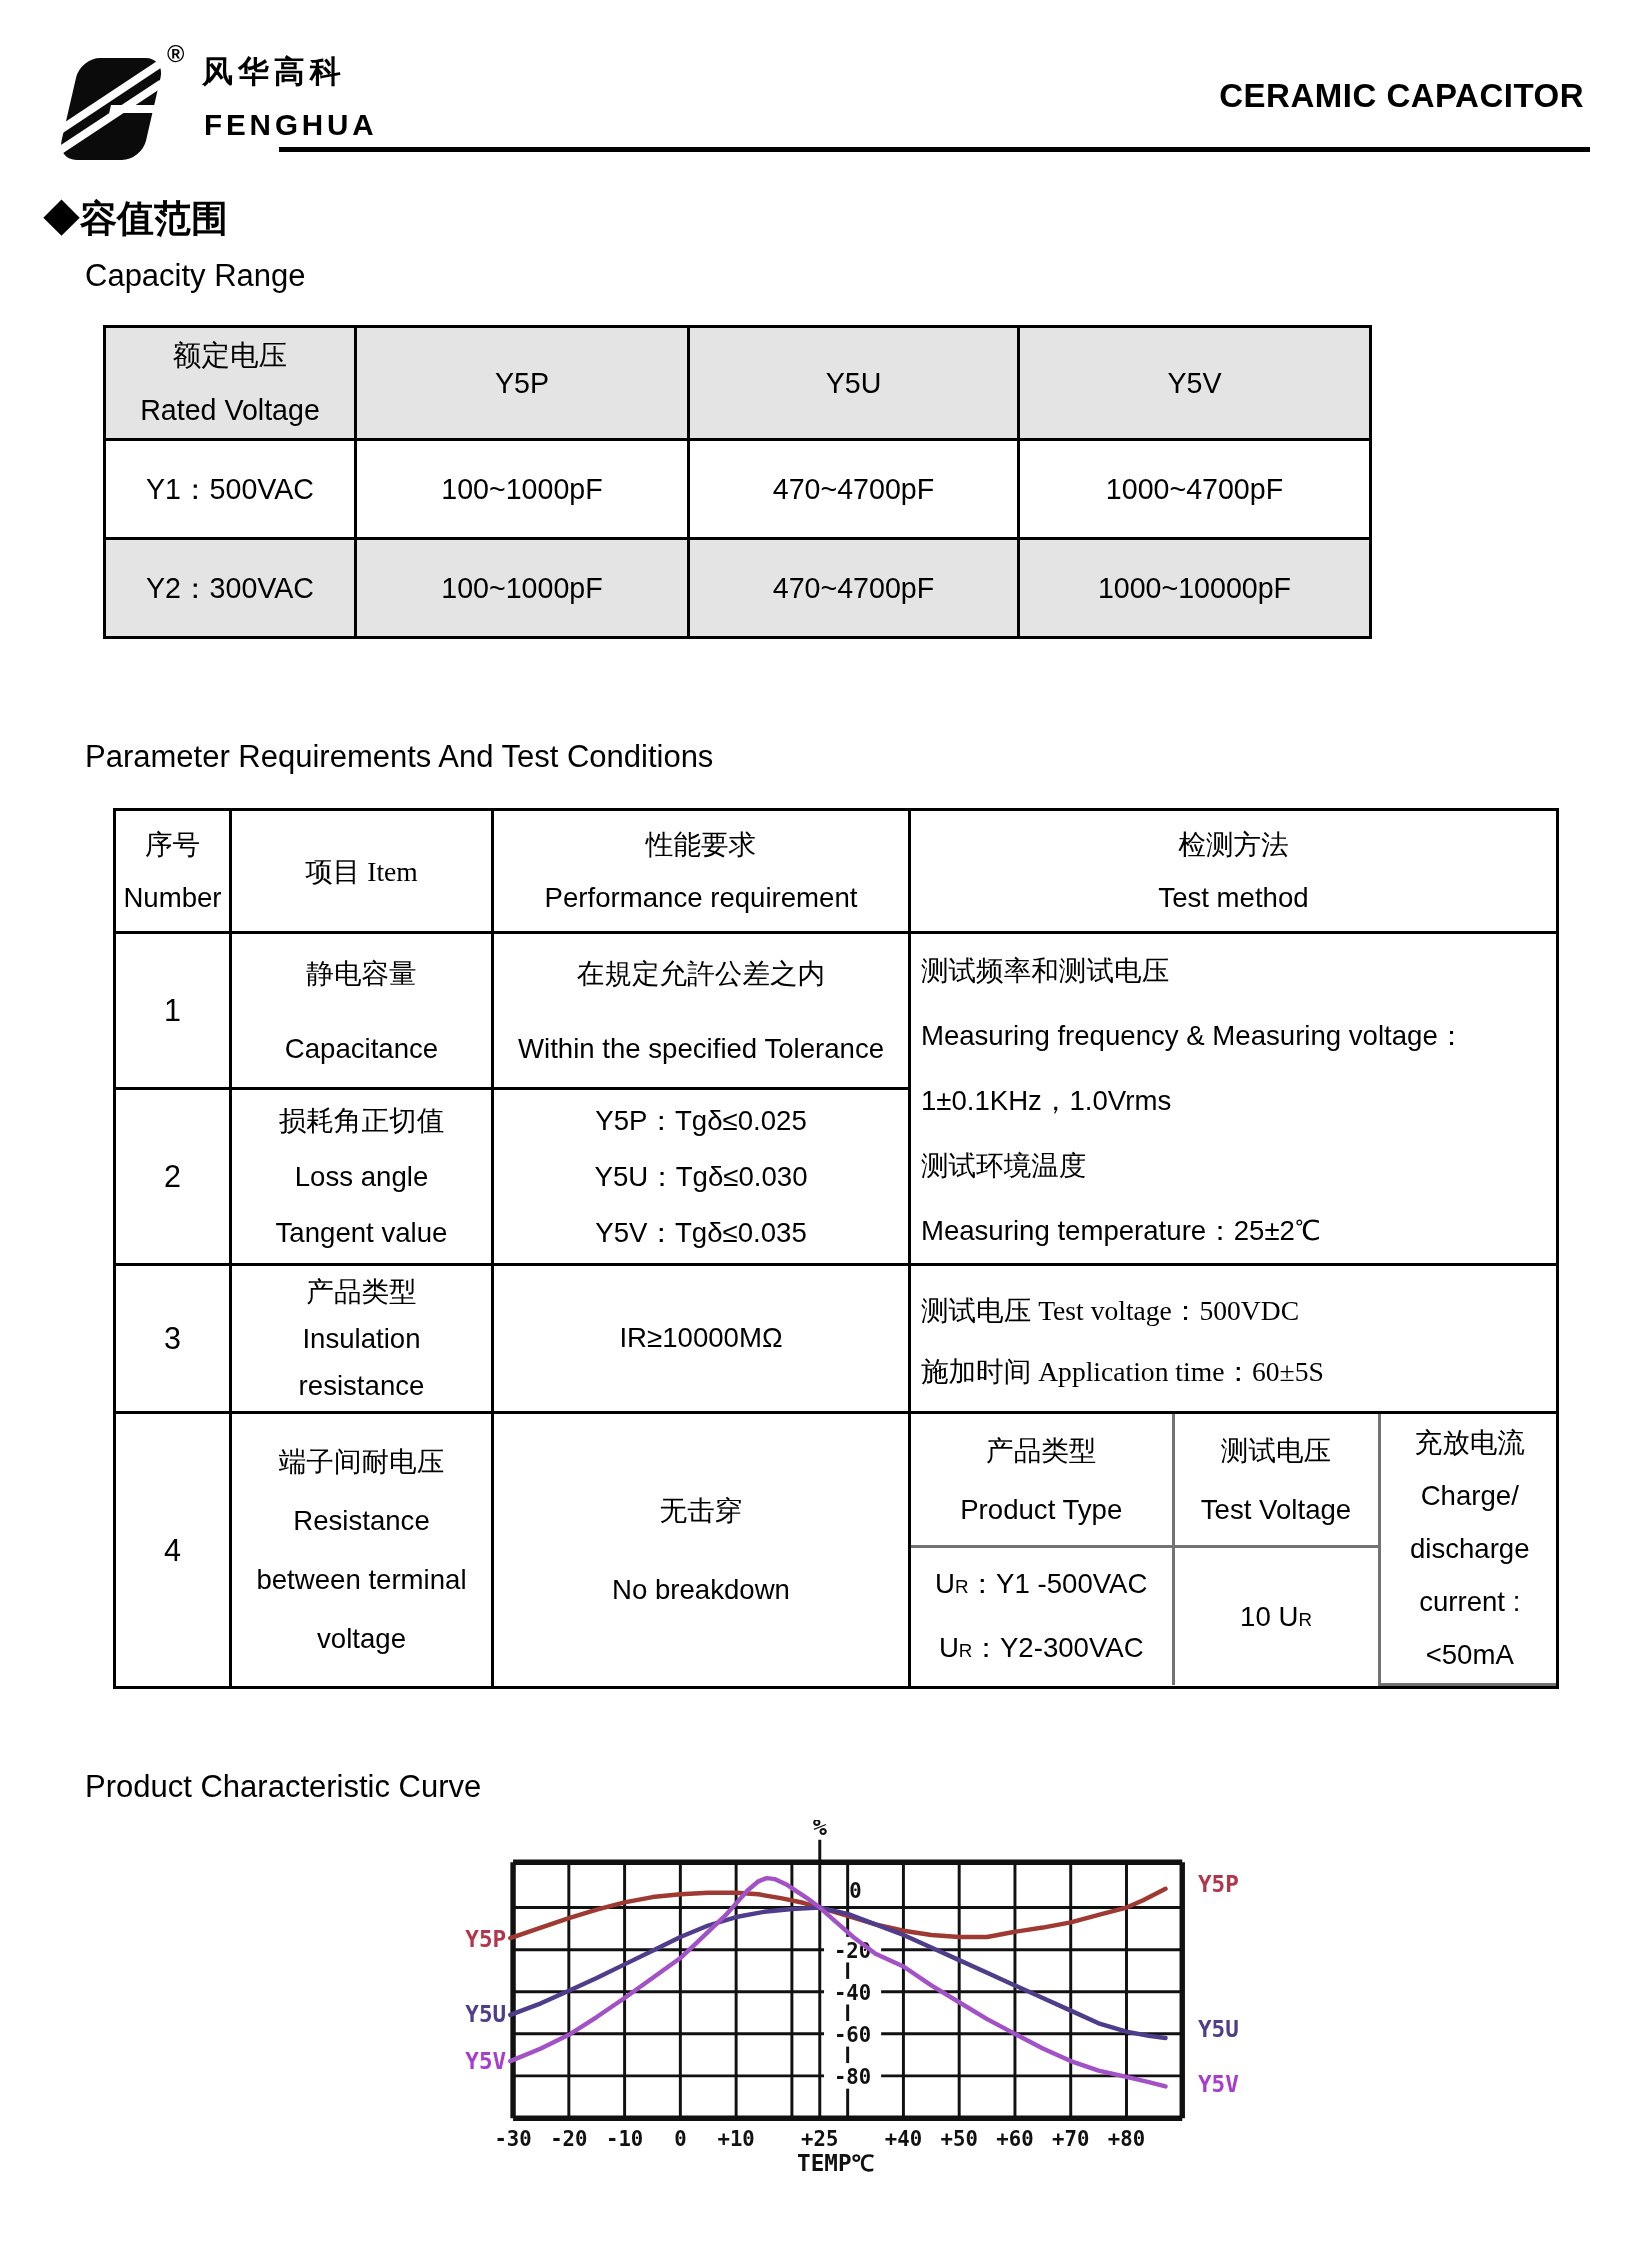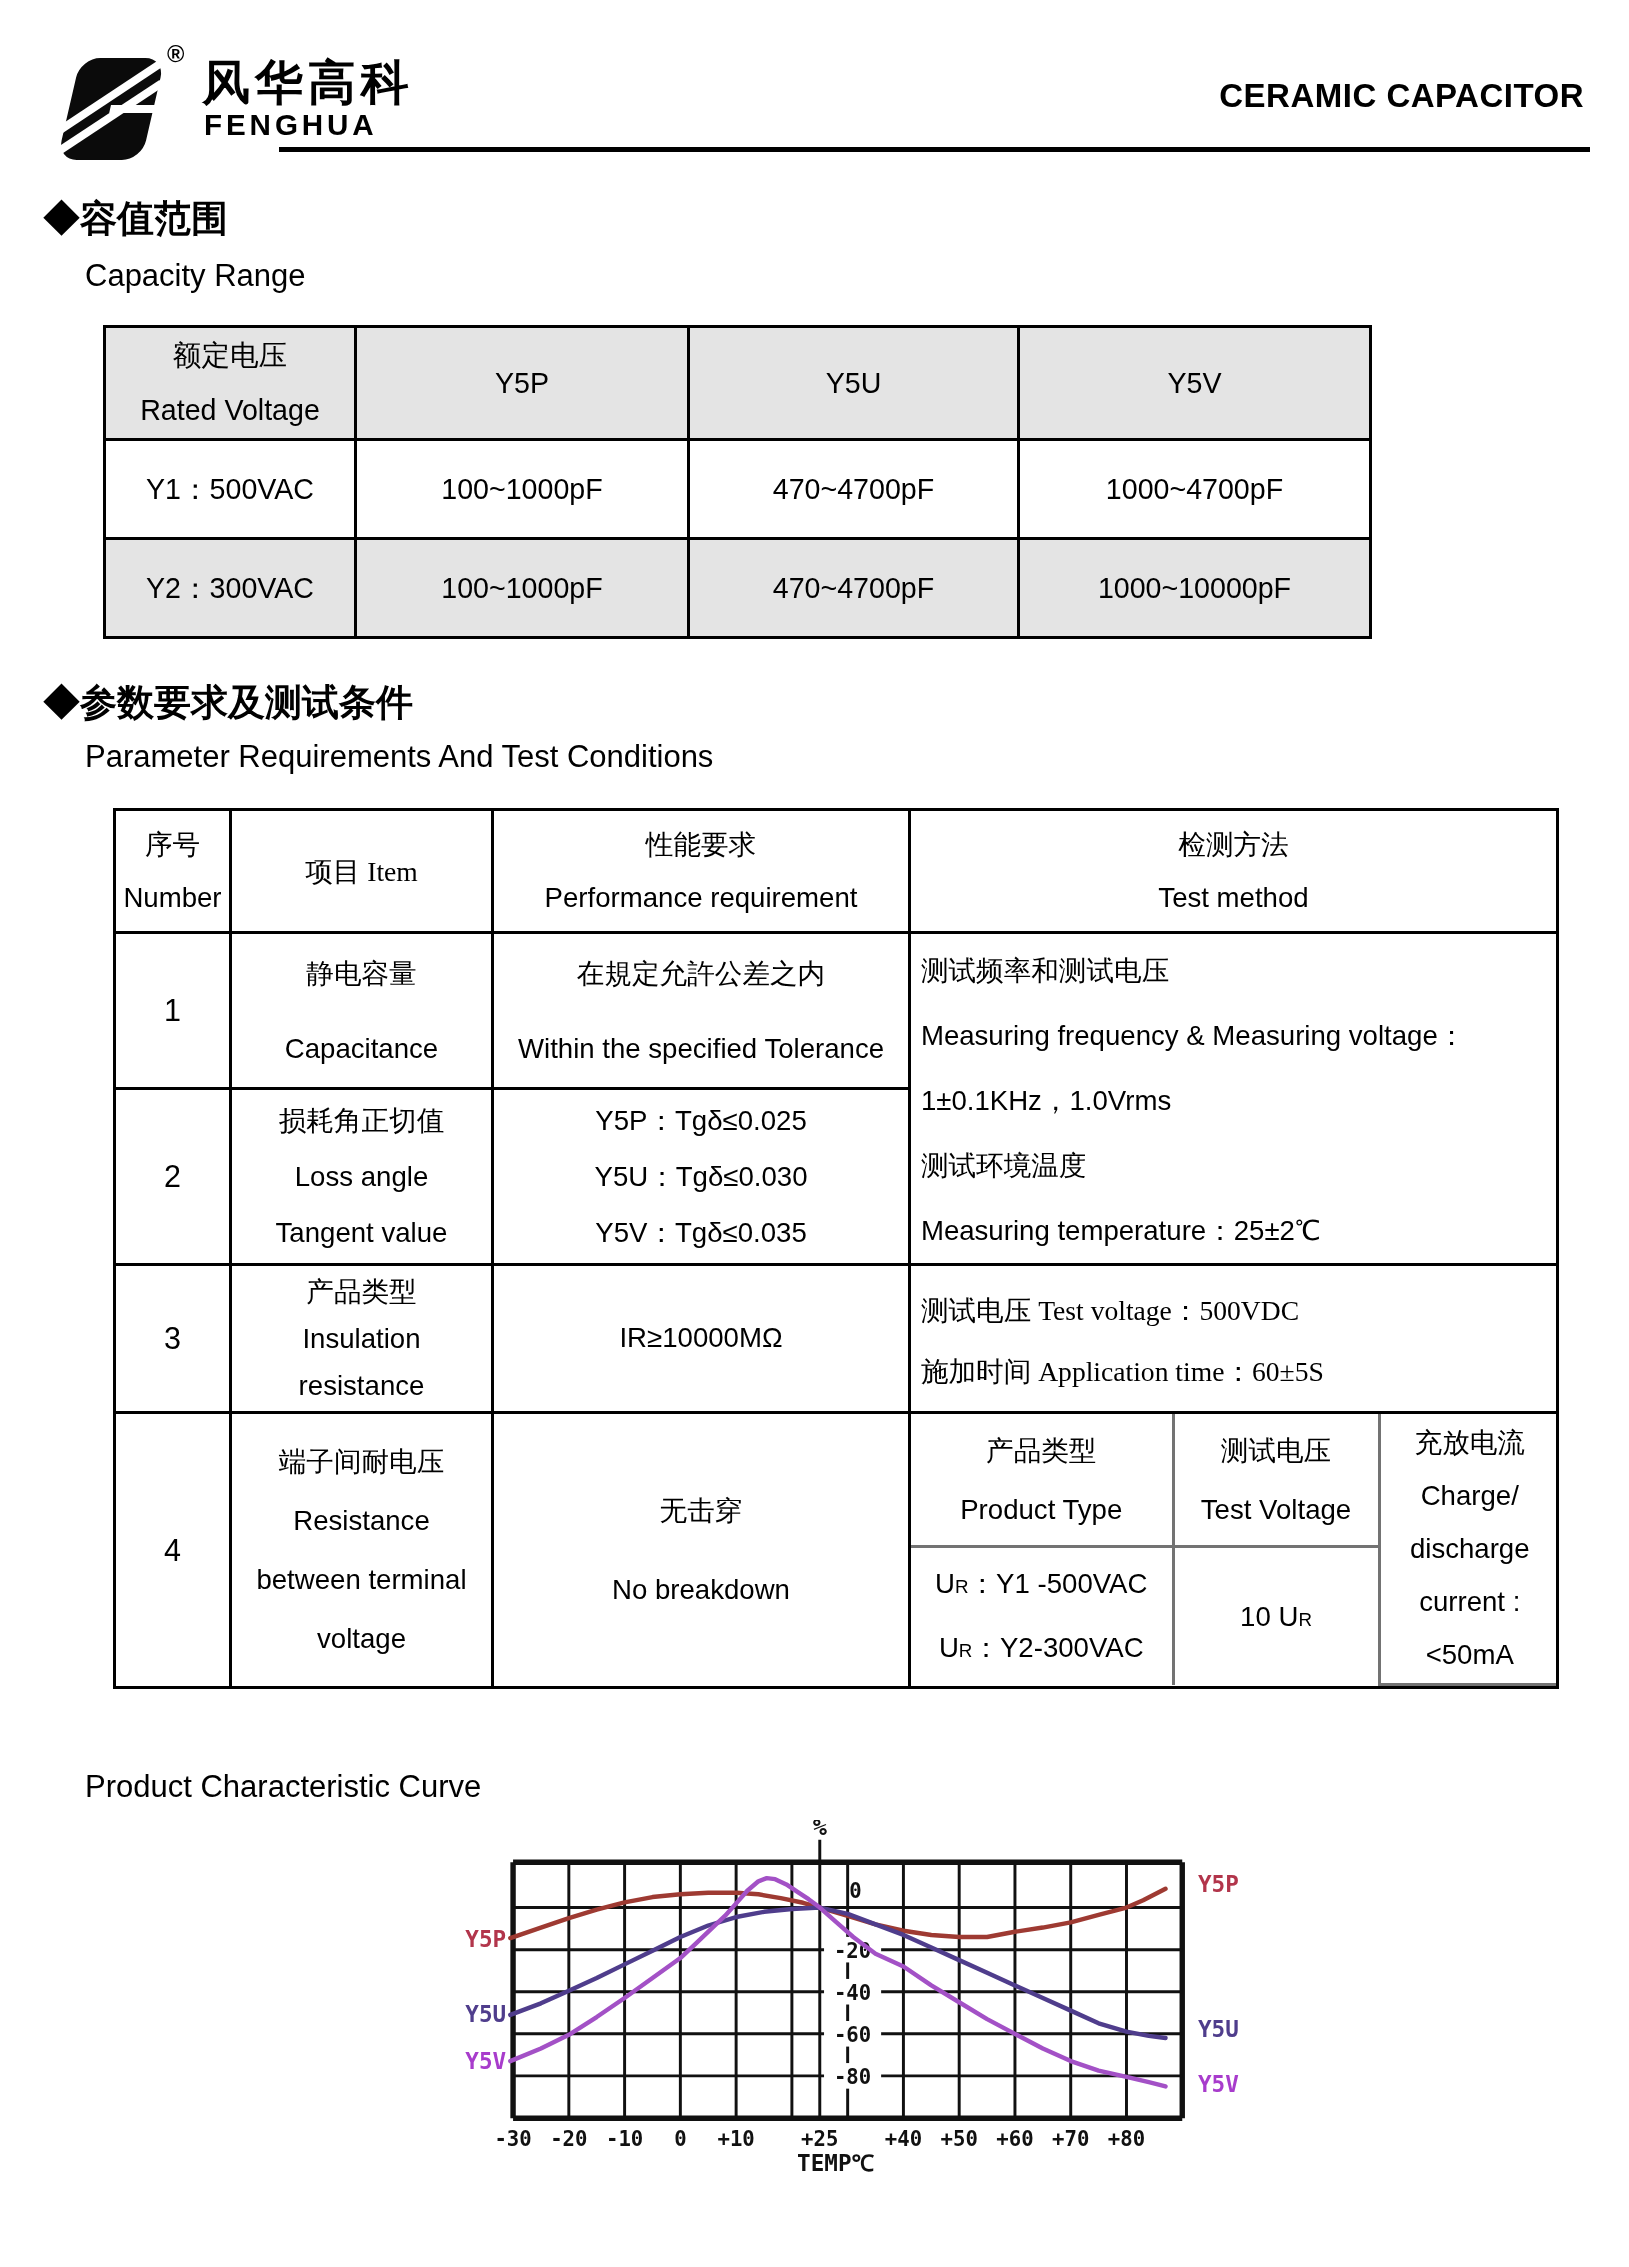--- a/index.html
+++ b/index.html
@@ -1,21 +1,21 @@
 <!DOCTYPE html>
 <html><head>
 <meta charset="utf-8">
 <style>
   html,body{margin:0;padding:0;background:#888;}
   .page{position:relative;width:1629px;height:2268px;background:#ffffff;margin:0 auto;
         font-family:"Liberation Sans",sans-serif;color:#000;overflow:hidden;}
   .abs{position:absolute;}
 
   
-  .brand-cn{font-size:48px;font-weight:900;letter-spacing:4.9px;}
+  .brand-cn{font-size:31px;font-weight:900;letter-spacing:4.9px;}
   .brand-en{font-size:29.6px;font-weight:700;letter-spacing:3.9px;}
   .reg{font-size:23.6px;font-weight:700;}
   .doc-title{font-size:33px;font-weight:800;letter-spacing:0.5px;}
   .hrule{background:#000;height:4.9px;}
 
   
   .sec-cn{font-size:37px;font-weight:800;}
   .sec-en{font-size:31px;font-weight:400;}
 
   
@@ -103,21 +103,20 @@
     </tr>
     <tr style="height:99px">
       <td class="gray">Y2：300VAC</td>
       <td class="gray">100~1000pF</td>
       <td class="gray">470~4700pF</td>
       <td class="gray">1000~10000pF</td>
     </tr>
   </tbody>
     </table>
 
-  <div class="abs sec-cn" style="left:43px;top:678px;">◆参数要求及测试条件</div>
   <div class="abs sec-en" style="left:85px;top:739px;">Parameter Requirements And Test Conditions</div>
 
   <table class="t2 abs" style="left:113px;top:808px;">
     <colgroup>
         <col style="width:116px">
         <col style="width:262px">
         <col style="width:417px">
         <col style="width:648px">
       </colgroup>
     <tbody>

